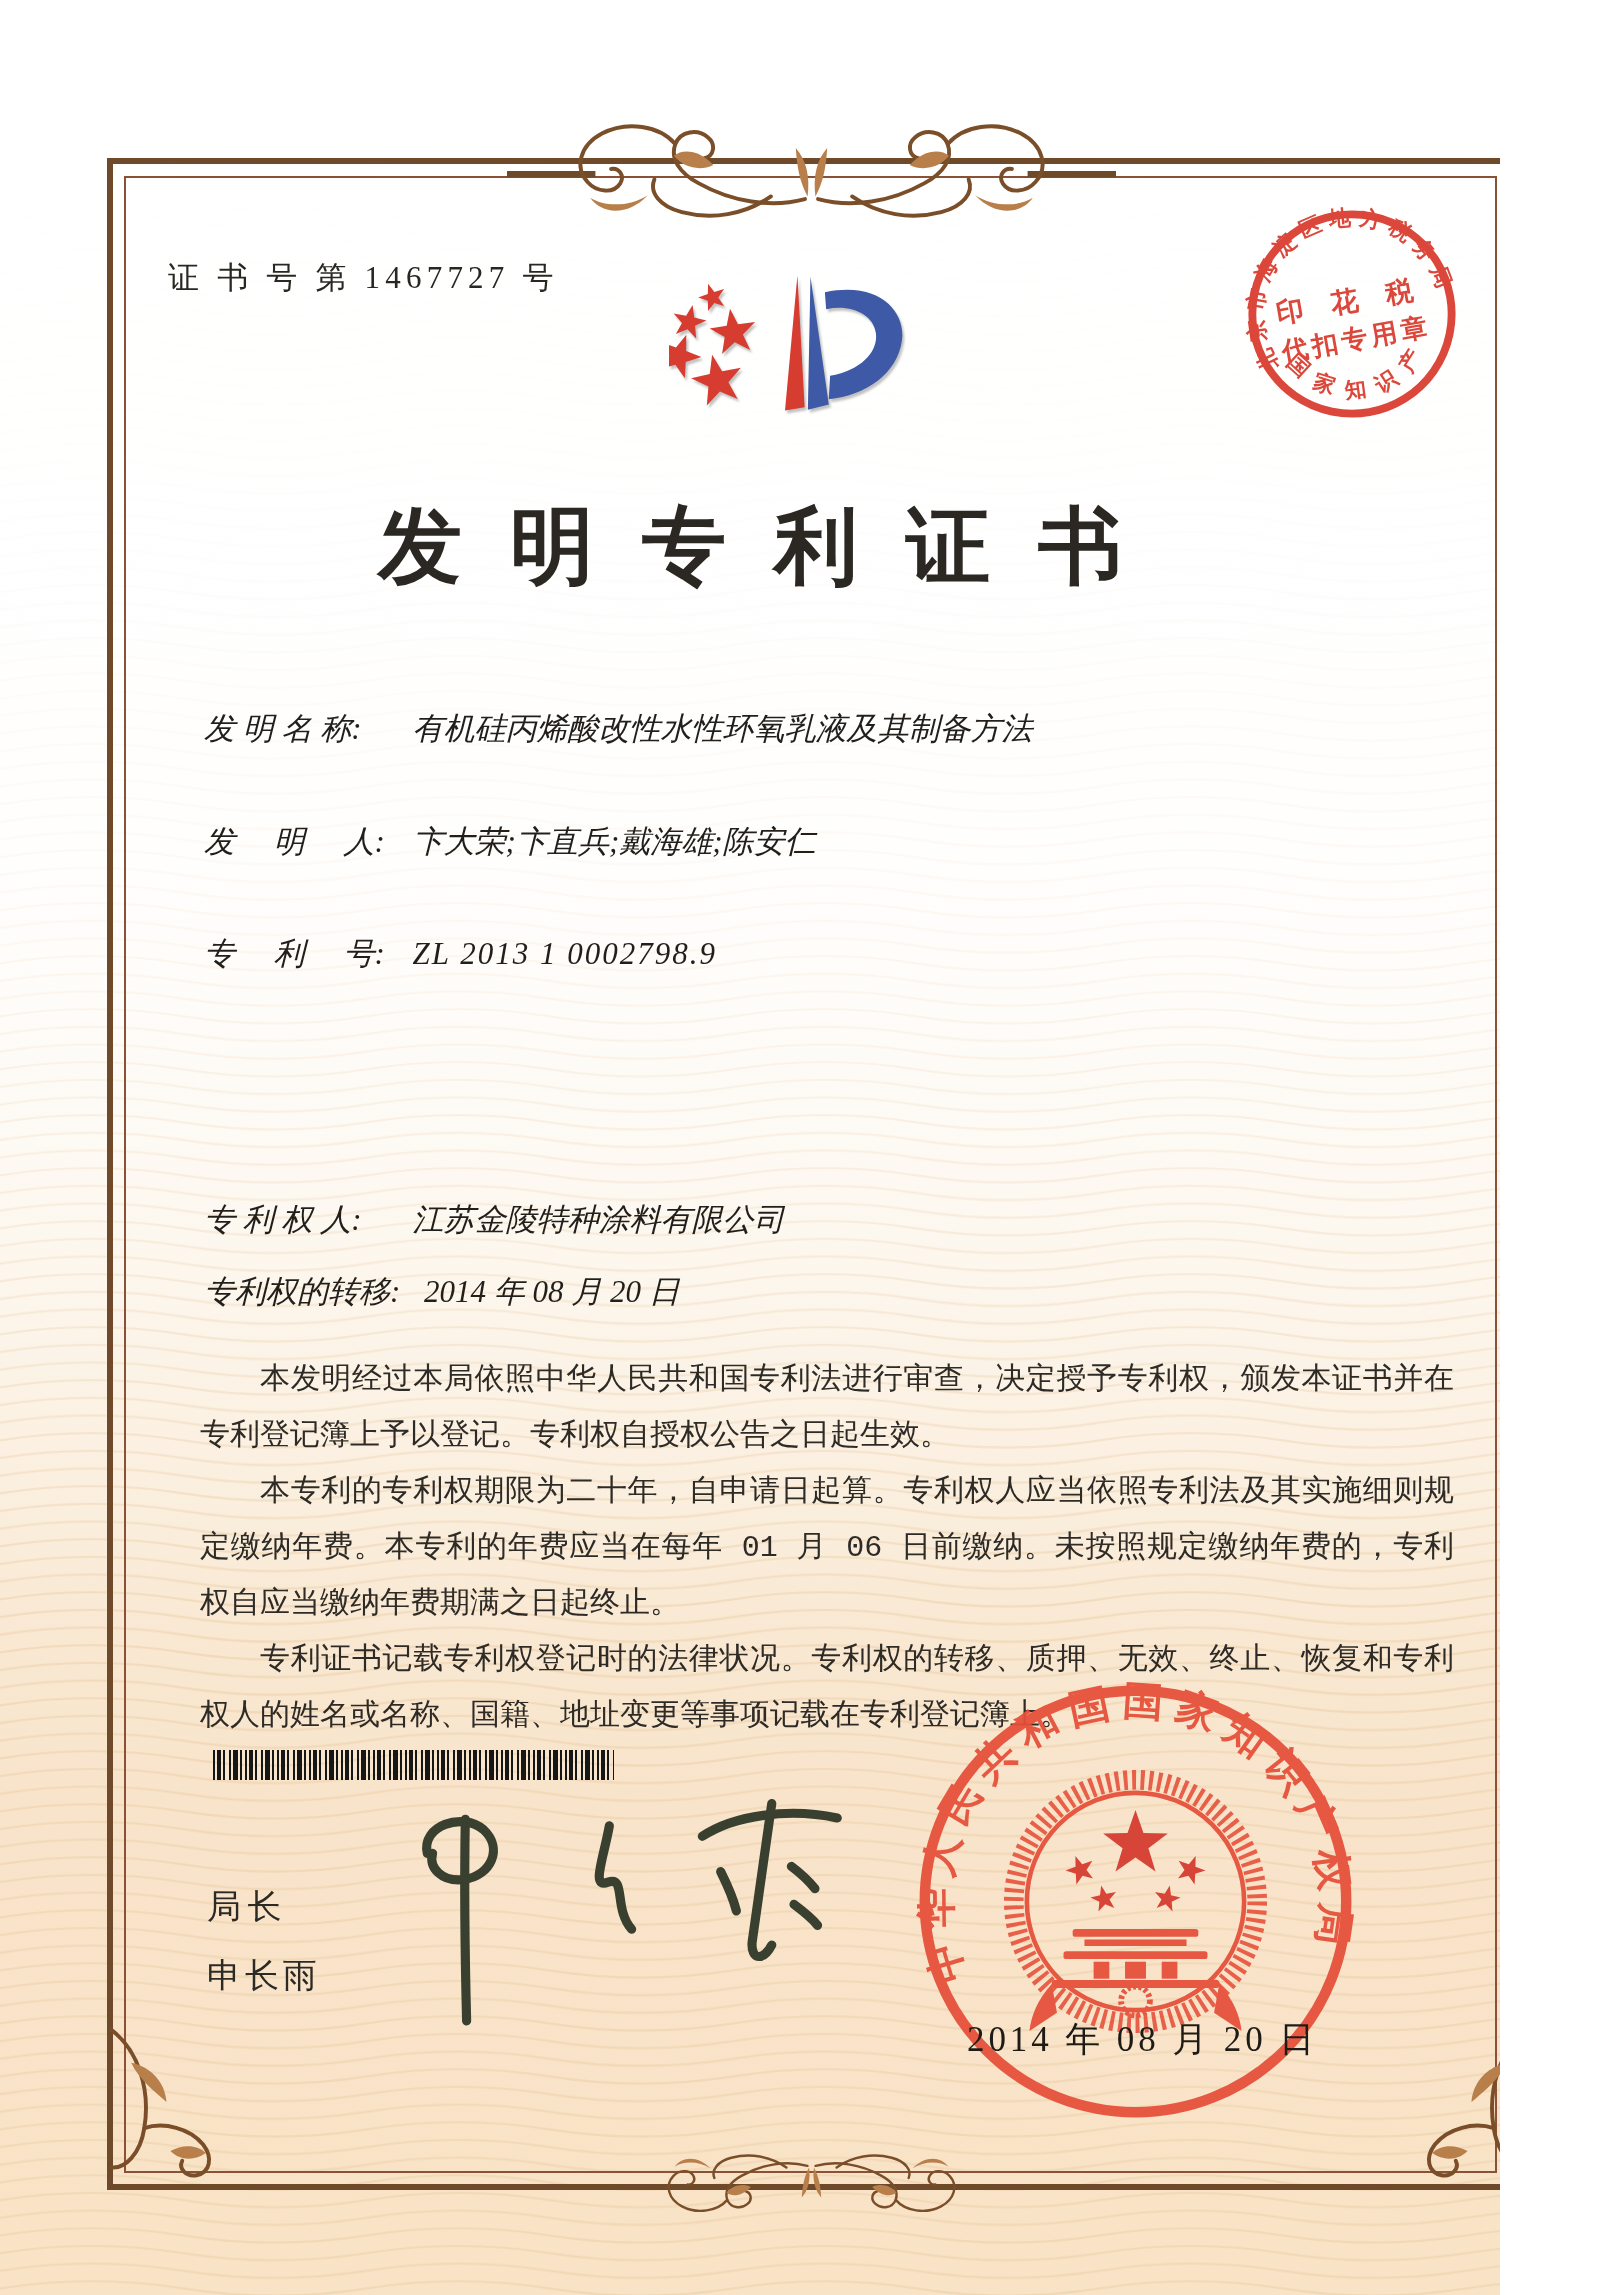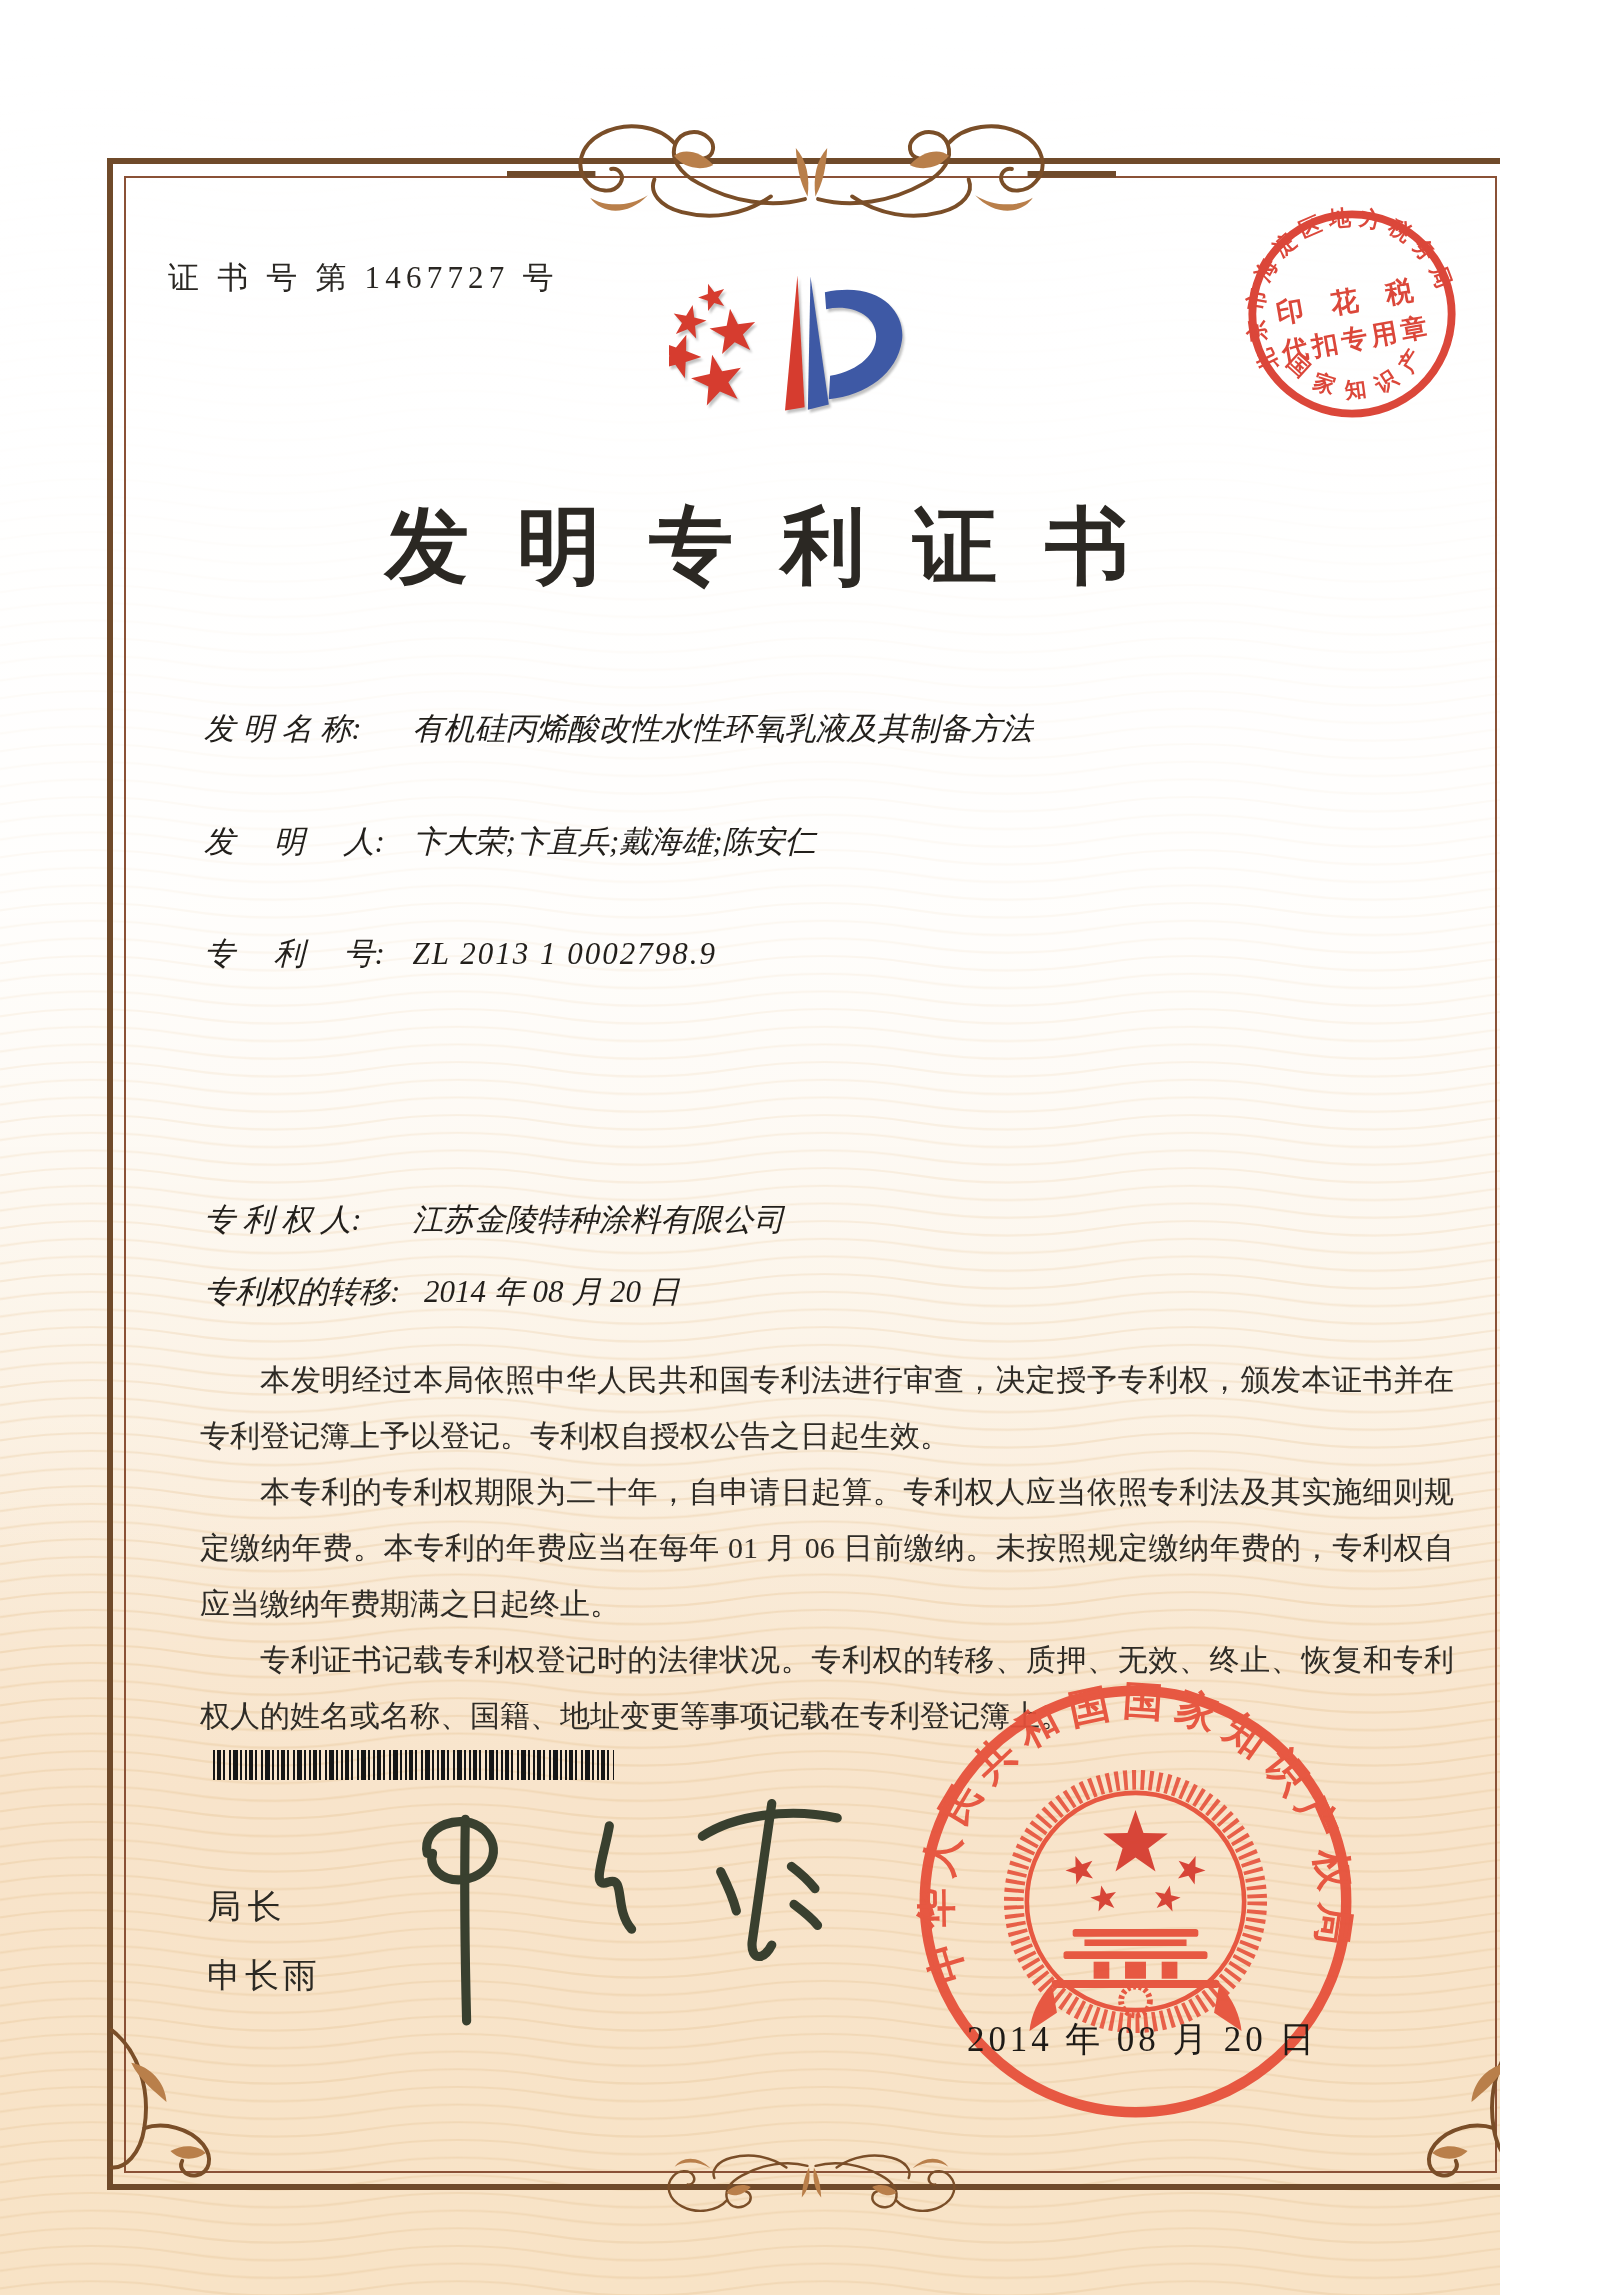--- a/index.html
+++ b/index.html
@@ -13,34 +13,34 @@
     background:linear-gradient(180deg,#fffefc 0%,#fefaf3 38%,#fbf0e0 58%,#f8e4cb 78%,#f8e3c6 100%);}
   .waves{position:absolute;inset:0;}
   .wave-fade{position:absolute;inset:0;
     background:linear-gradient(180deg,#ffffff 0%,rgba(255,255,255,.96) 20%,rgba(255,255,255,.8) 38%,rgba(255,255,255,.35) 56%,rgba(255,255,255,0) 72%);}
   .frame-outer{position:absolute;left:107px;top:158px;width:1409px;height:2032px;
     border:6.5px solid #6f4a2a;box-sizing:border-box;}
   .frame-inner{position:absolute;left:124px;top:176px;width:1373px;height:1997px;
     border:2.6px solid #8a5136;box-sizing:border-box;}
   .cert-no{position:absolute;left:168px;top:257px;font-size:31px;letter-spacing:5.2px;color:#2a2723;}
   .title{position:absolute;left:0;top:490px;width:100%;text-align:center;
-    font-size:84px;font-weight:bold;letter-spacing:48px;text-indent:48px;color:#2b2823;margin-left:7px;}
+    font-size:84px;font-weight:bold;letter-spacing:48px;text-indent:48px;color:#2b2823;}
   .field-row{position:absolute;left:204px;font-size:31px;color:#221f1b;white-space:nowrap;font-style:italic;}
   .field-label{display:inline-block;min-width:185px;}
   .field-value{display:inline-block;margin-left:23.6px;}
   .row-name{top:708px;}
   .row-inventors{top:821px;}
   .row-patentno{top:933px;}
   .row-filing{top:1046px;}
   .row-patentee{top:1159px;margin-top:40px;}
   .row-grant{top:1271px;}
   .mono-ish{letter-spacing:2px;}
   .body-text{position:absolute;left:200px;top:1352px;width:1254px;
     font-size:30px;line-height:56px;color:#2e2b26;text-align:justify;}
-  .body-text p{margin:0;text-indent:2em;}
+  .body-text p{margin:0;text-indent:2em;font-family:Liberation Mono, monospace;}
   .barcode{position:absolute;left:213px;top:1750px;width:401px;height:30px;
     background:repeating-linear-gradient(90deg,
       #161616 0 2px,transparent 2px 3.9px,
       #161616 3.9px 8.5px,transparent 8.5px 10.5px,
       #161616 10.5px 11.8px,transparent 11.8px 15.7px,
       #161616 15.7px 17.7px,transparent 17.7px 20px,
       #161616 20px 25px,transparent 25px 27.5px,
       #161616 27.5px 29px,transparent 29px 32px);}
   .director-title{position:absolute;left:207px;top:1884px;font-size:34px;letter-spacing:6.5px;color:#2c2a24;}
   .director-name{position:absolute;left:207px;top:1953px;font-size:34px;letter-spacing:3.9px;color:#2c2a24;}

